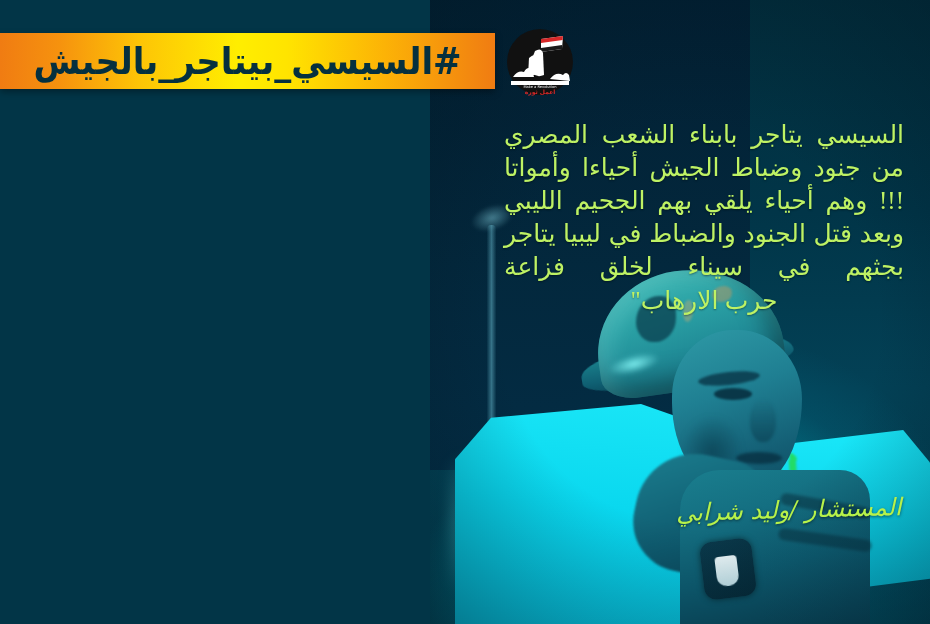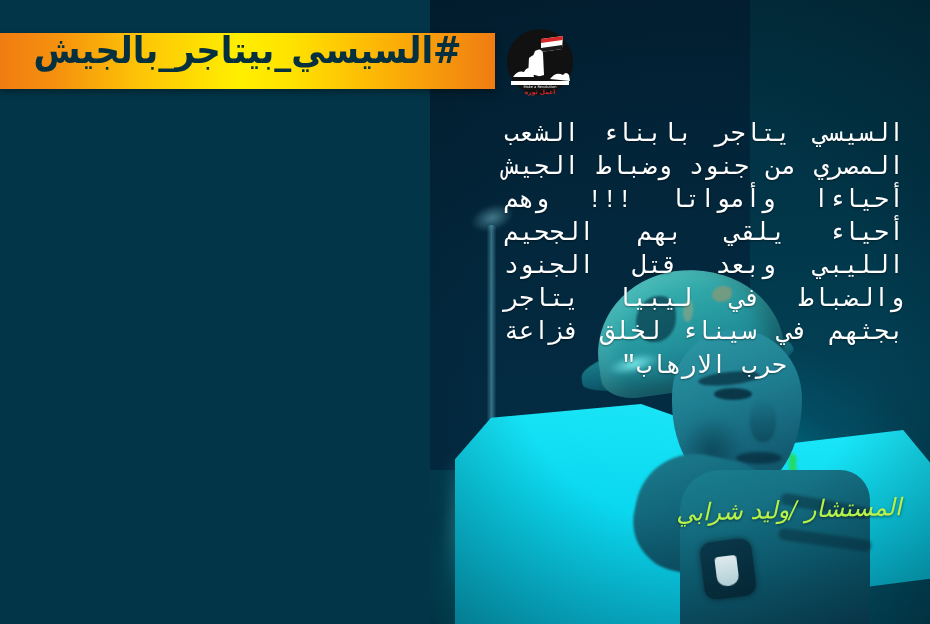--- a/index.html
+++ b/index.html
@@ -301,21 +301,21 @@
   .banner {
     position: absolute;
     left: 0;
     top: 33px;
     width: 495px;
     height: 56px;
     background: linear-gradient(90deg,
         #f07c12 0%, #f6920e 12%, #fdc406 28%,
         #ffee00 48%, #ffe400 58%, #fcb206 78%, #f07c12 100%);
     display: flex;
-    align-items: flex-start;
+    align-items: center;
     justify-content: center;
     box-shadow: 0 3px 7px rgba(0,0,0,.35);
   }
   .banner-text {
     font-family: "DejaVu Sans", "Liberation Sans", sans-serif;
     font-weight: bold;
     font-size: 34px;
     line-height: 1;
     color: #05303f;
     letter-spacing: 0px;
@@ -336,22 +336,22 @@
 
   
   .body-text {
     position: absolute;
     right: 26px;
     top: 118px;
     width: 400px;
     direction: rtl;
     text-align: justify;
     text-align-last: justify;
-    color: #ffffff;
-    font-family: Liberation Mono, monospace;
+    color: #bef264;
+    font-family: Liberation Serif, serif;
     font-size: 25px;
     line-height: 33px;
     font-weight: 500;
     text-shadow: 0 1px 2px rgba(0,0,0,.4);
   }
   .body-text .last-line {
     display: block;
     text-align: center;
     text-align-last: center;
     margin-top: 1px;

